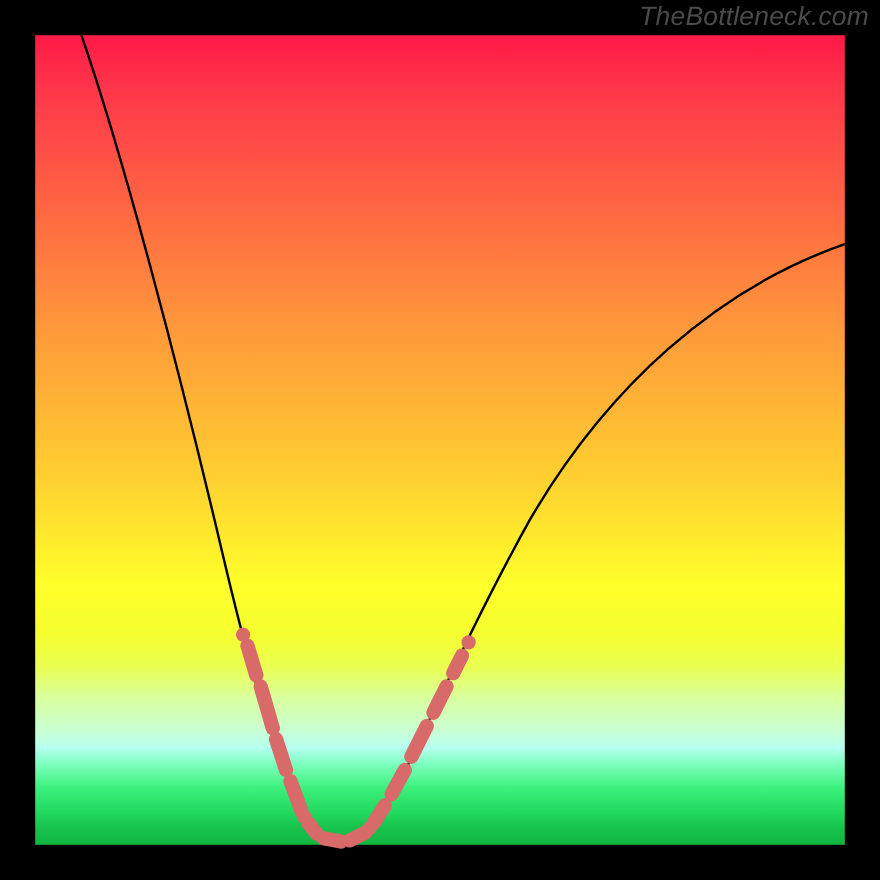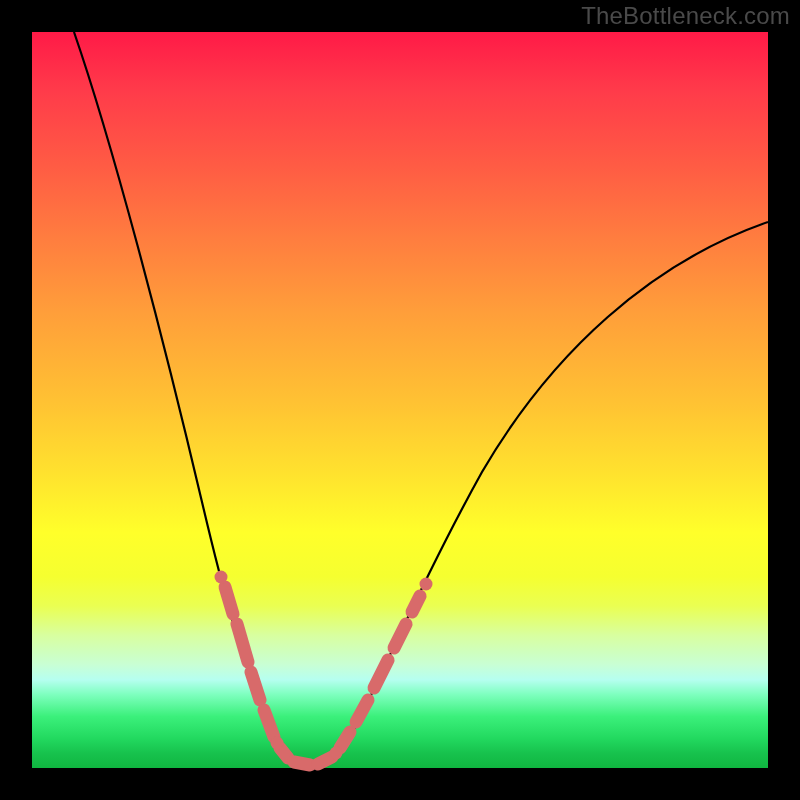--- a/index.html
+++ b/index.html
@@ -2,20 +2,21 @@
 <html><head>
 <meta charset="utf-8">
 <style>
   * { margin: 0; padding: 0; box-sizing: border-box; }
   html, body { width: 800px; height: 800px; overflow: hidden; background: #000; }
   .frame {
     position: relative;
     width: 800px;
     height: 800px;
     background: #000;
+    font-style: italic;
   }
   .watermark {
     position: absolute;
     top: 2px;
     right: 10px;
     font-family: Arial, Helvetica, sans-serif;
     font-size: 24px;
     font-weight: 500;
     color: #4a4a4a;
     letter-spacing: 0.2px;

